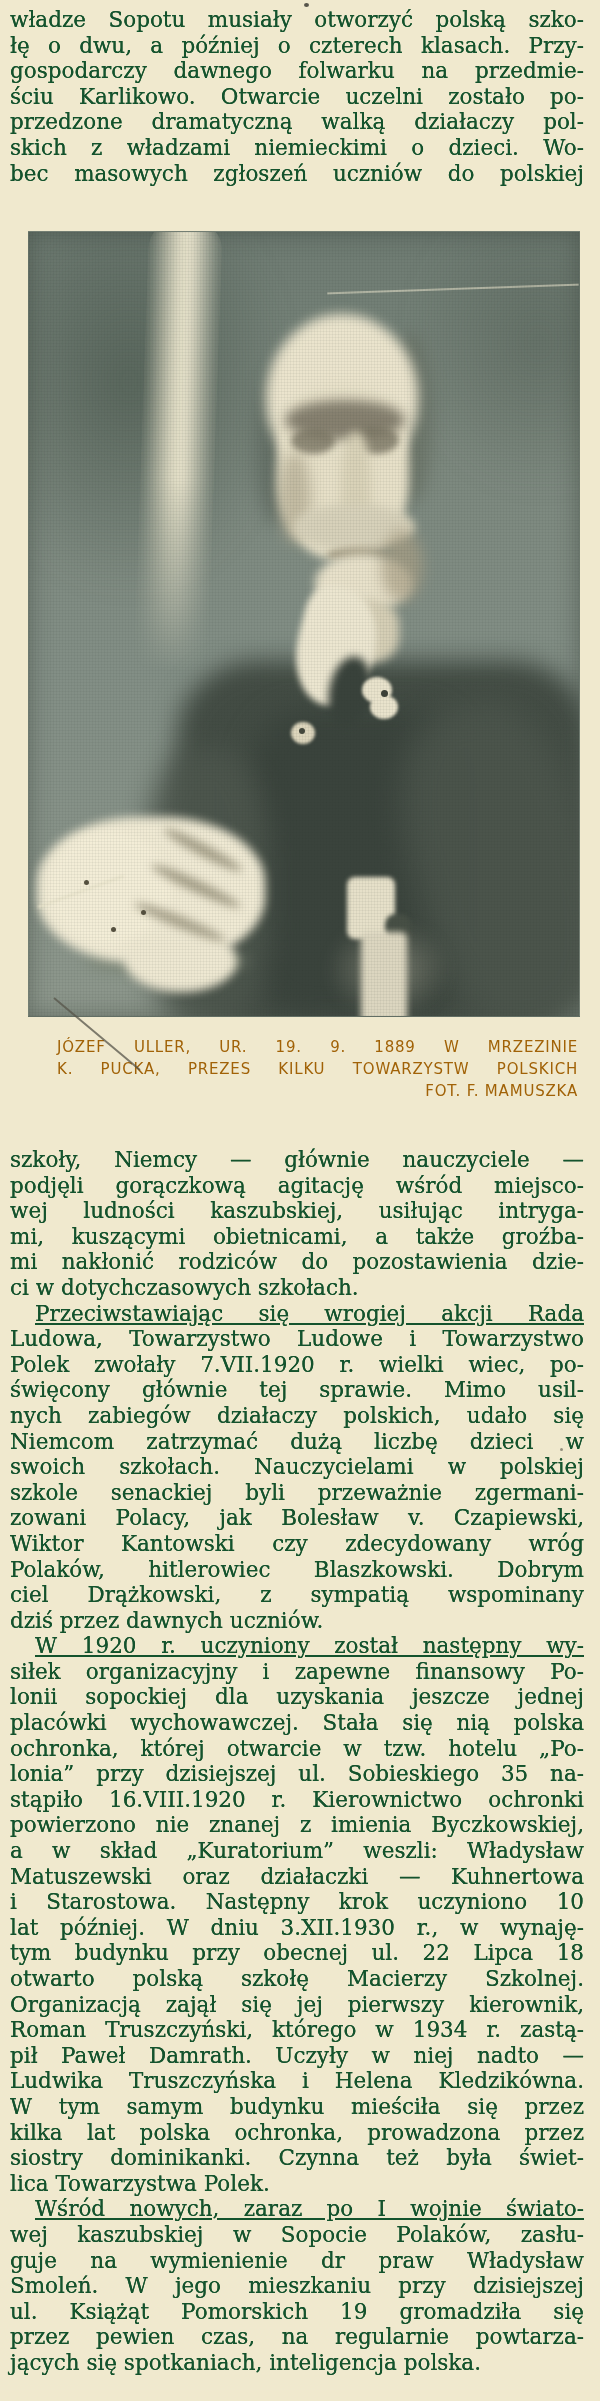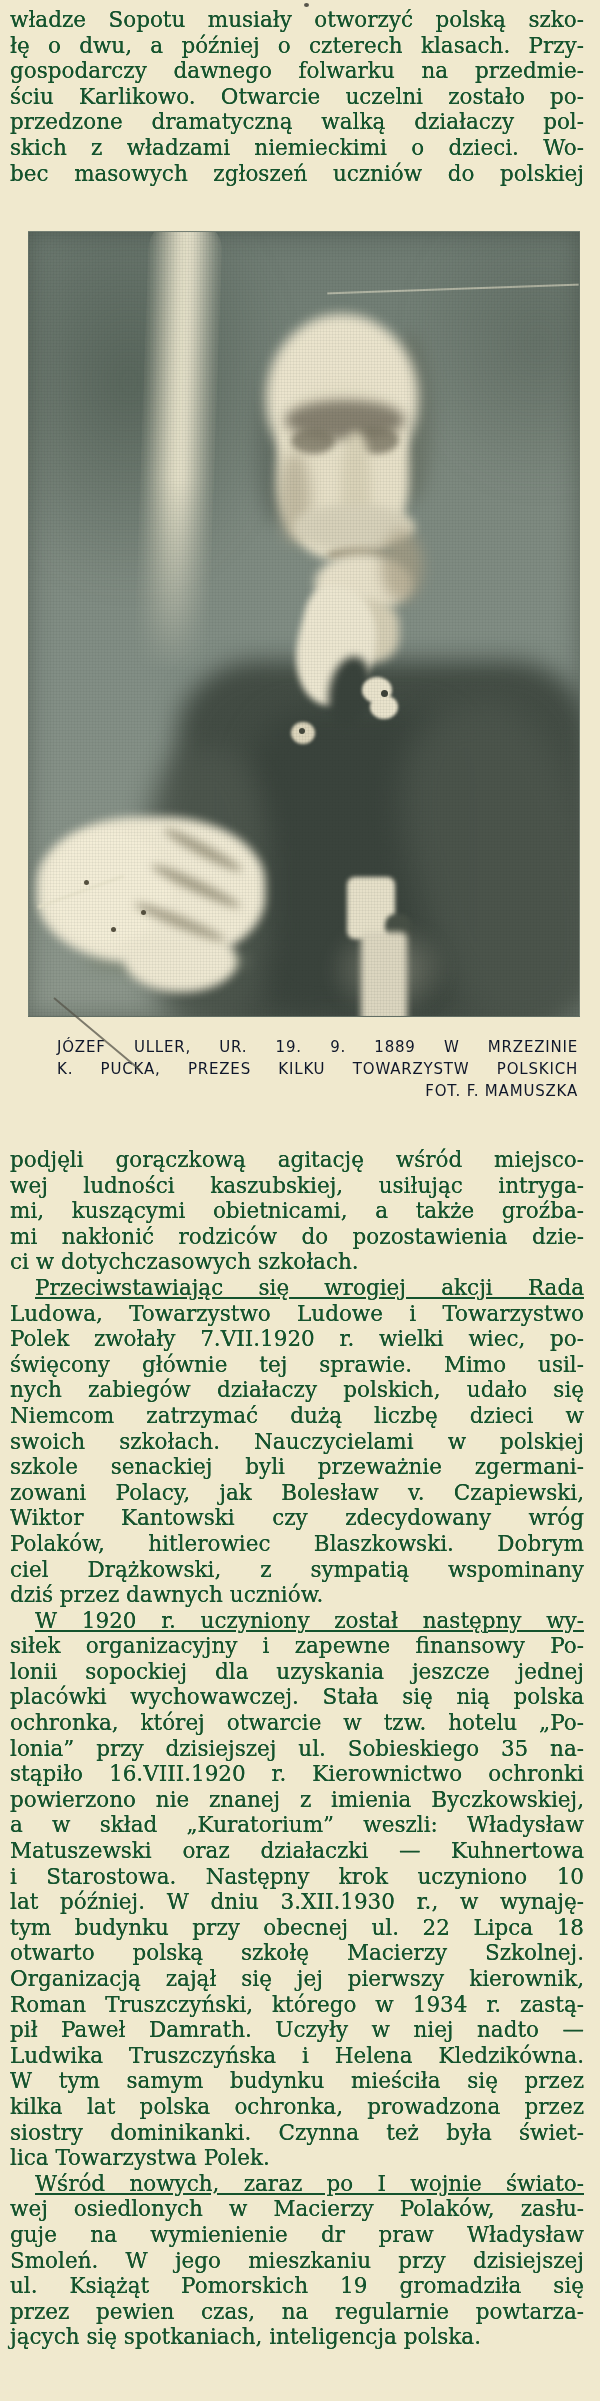--- a/index.html
+++ b/index.html
@@ -83,21 +83,21 @@
     background:radial-gradient(closest-side,rgba(225,220,196,.4),rgba(225,220,196,0));filter:blur(8px);}
   .ph-post-square{left:318px;top:645px;width:48px;height:62px;background:#e6e0c9;filter:blur(2px);border-radius:8px;}
   .ph-post-clamp{left:356px;top:682px;width:26px;height:26px;background:#474f45;filter:blur(2px);border-radius:40%;}
   .ph-post-col{left:332px;top:700px;width:46px;height:92px;background:#dcd6c0;filter:blur(3px);border-radius:6px;}
   .ph-grain{left:0;top:0;width:100%;height:100%;border-radius:0;
     background-image:repeating-linear-gradient(0deg,rgba(35,45,38,.05) 0 1px,transparent 1px 3px),
                      repeating-linear-gradient(90deg,rgba(35,45,38,.05) 0 1px,transparent 1px 3px);}
   
   .caption{position:absolute;left:57px;right:22px;top:1036px;margin:0;
     font-family:"DejaVu Sans","Liberation Sans",sans-serif;
-    font-size:15px;line-height:22px;letter-spacing:.8px;color:#0f172a;}
+    font-size:15px;line-height:22px;letter-spacing:.8px;color:#a16207;}
   .cap-line{text-align:justify;text-align-last:justify;}
   .cap-line.cap-right{text-align:left;text-align-last:right;}
   
   .scratch-svg{position:absolute;left:40px;top:990px;width:130px;height:95px;pointer-events:none;}
   .page-speck{position:absolute;background:#56544a;border-radius:50%;}
   .speck-top{left:304px;top:3px;width:5px;height:4px;}
   .speck-mid{left:560px;top:1448px;width:3px;height:3px;opacity:.6;}
 </style>
 </head>
 <body>
@@ -176,20 +176,21 @@
       <div class="cap-line">K. PUCKA, PREZES KILKU TOWARZYSTW POLSKICH</div>
       <div class="cap-line cap-right">FOT. F. MAMUSZKA</div>
     </figcaption>
 
   <svg class="scratch-svg" viewBox="0 0 130 95">
     <line x1="14" y1="8" x2="100" y2="80" stroke="#57554a" stroke-width="2" opacity="0.75"></line>
   </svg>
 
   <div class="text-block" id="blk-body">
       <div class="para">
+        <div class="line">szkoły, Niemcy — głównie nauczyciele —</div>
         <div class="line">podjęli gorączkową agitację wśród miejsco-</div>
         <div class="line">wej ludności kaszubskiej, usiłując intryga-</div>
         <div class="line">mi, kuszącymi obietnicami, a także groźba-</div>
         <div class="line">mi nakłonić rodziców do pozostawienia dzie-</div>
         <div class="line ragged">ci w dotychczasowych szkołach.</div>
       </div>
       <div class="para">
         <div class="line indent">Przeciwstawiając się wrogiej akcji Rada</div>
         <div class="line">Ludowa, Towarzystwo Ludowe i Towarzystwo</div>
         <div class="line">Polek zwołały 7.VII.1920 r. wielki wiec, po-</div>
@@ -223,21 +224,21 @@
         <div class="line">Roman Truszczyński, którego w 1934 r. zastą-</div>
         <div class="line">pił Paweł Damrath. Uczyły w niej nadto —</div>
         <div class="line">Ludwika Truszczyńska i Helena Kledzikówna.</div>
         <div class="line">W tym samym budynku mieściła się przez</div>
         <div class="line">kilka lat polska ochronka, prowadzona przez</div>
         <div class="line">siostry dominikanki. Czynna też była świet-</div>
         <div class="line ragged">lica Towarzystwa Polek.</div>
       </div>
       <div class="para">
         <div class="line indent">Wśród nowych, zaraz po I wojnie świato-</div>
-        <div class="line">wej osiedlonych w Macierzy Polaków, zasłu-</div>
+        <div class="line">wej kaszubskiej w Sopocie Polaków, zasłu-</div>
         <div class="line">guje na wymienienie dr praw Władysław</div>
         <div class="line">Smoleń. W jego mieszkaniu przy dzisiejszej</div>
         <div class="line">ul. Książąt Pomorskich 19 gromadziła się</div>
         <div class="line">przez pewien czas, na regularnie powtarza-</div>
         <div class="line ragged">jących się spotkaniach, inteligencja polska.</div>
       </div>
     </div>
 
 </div>
 

